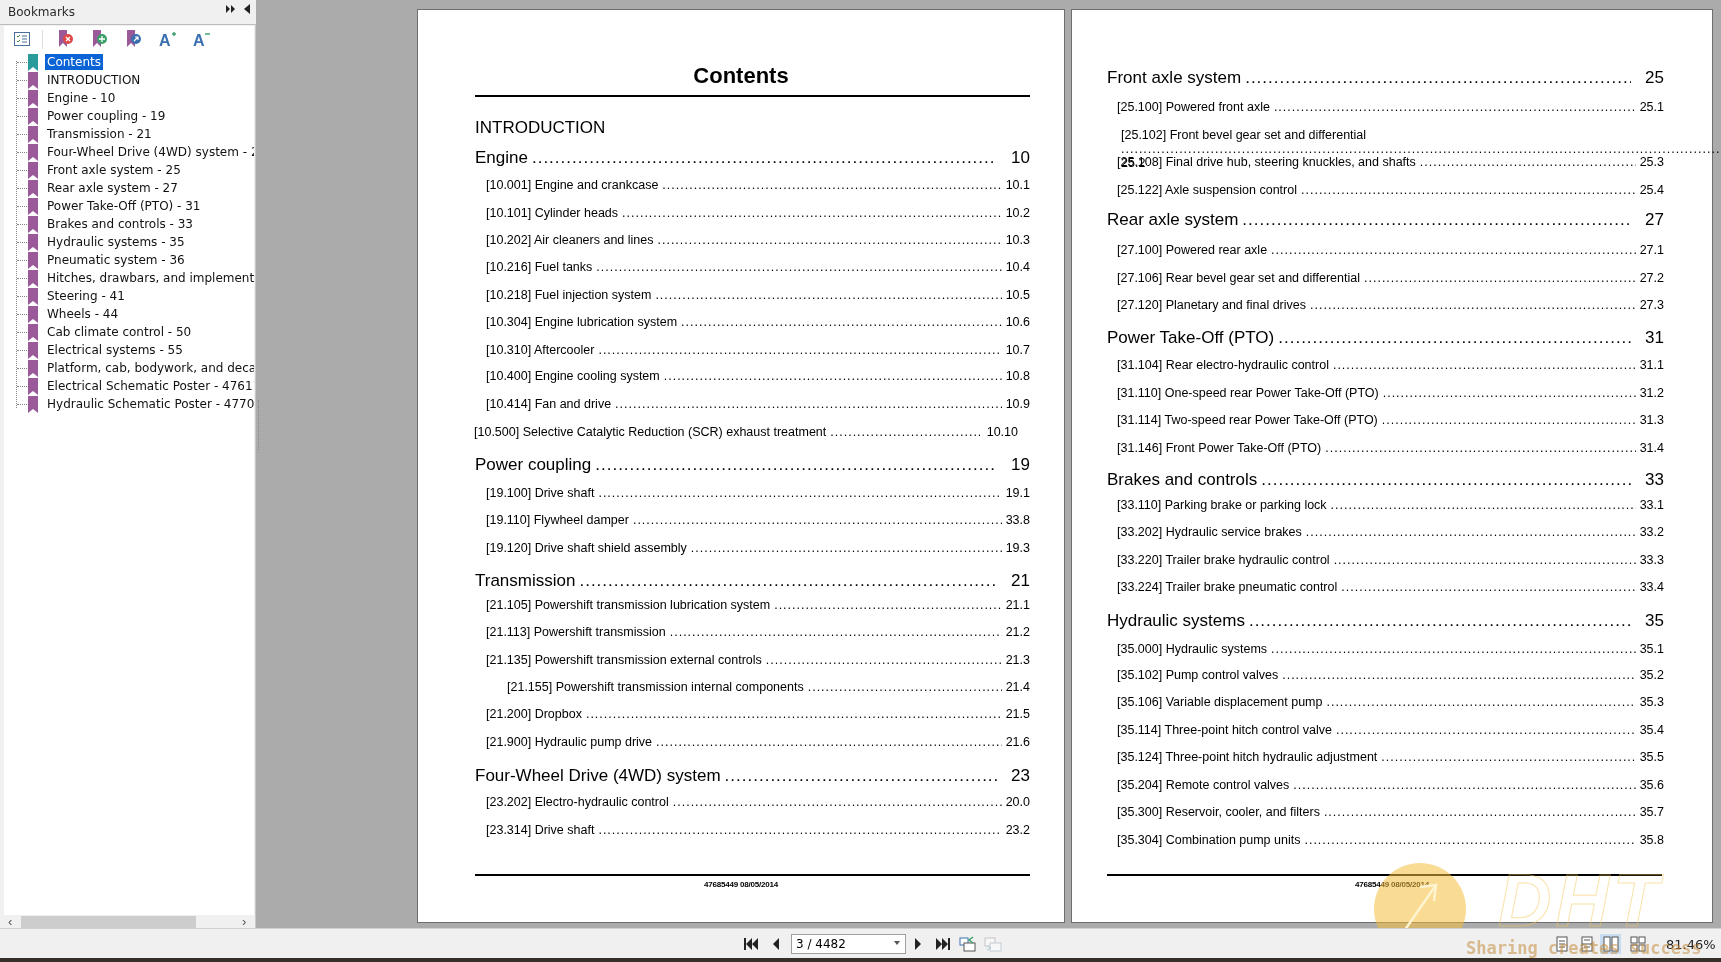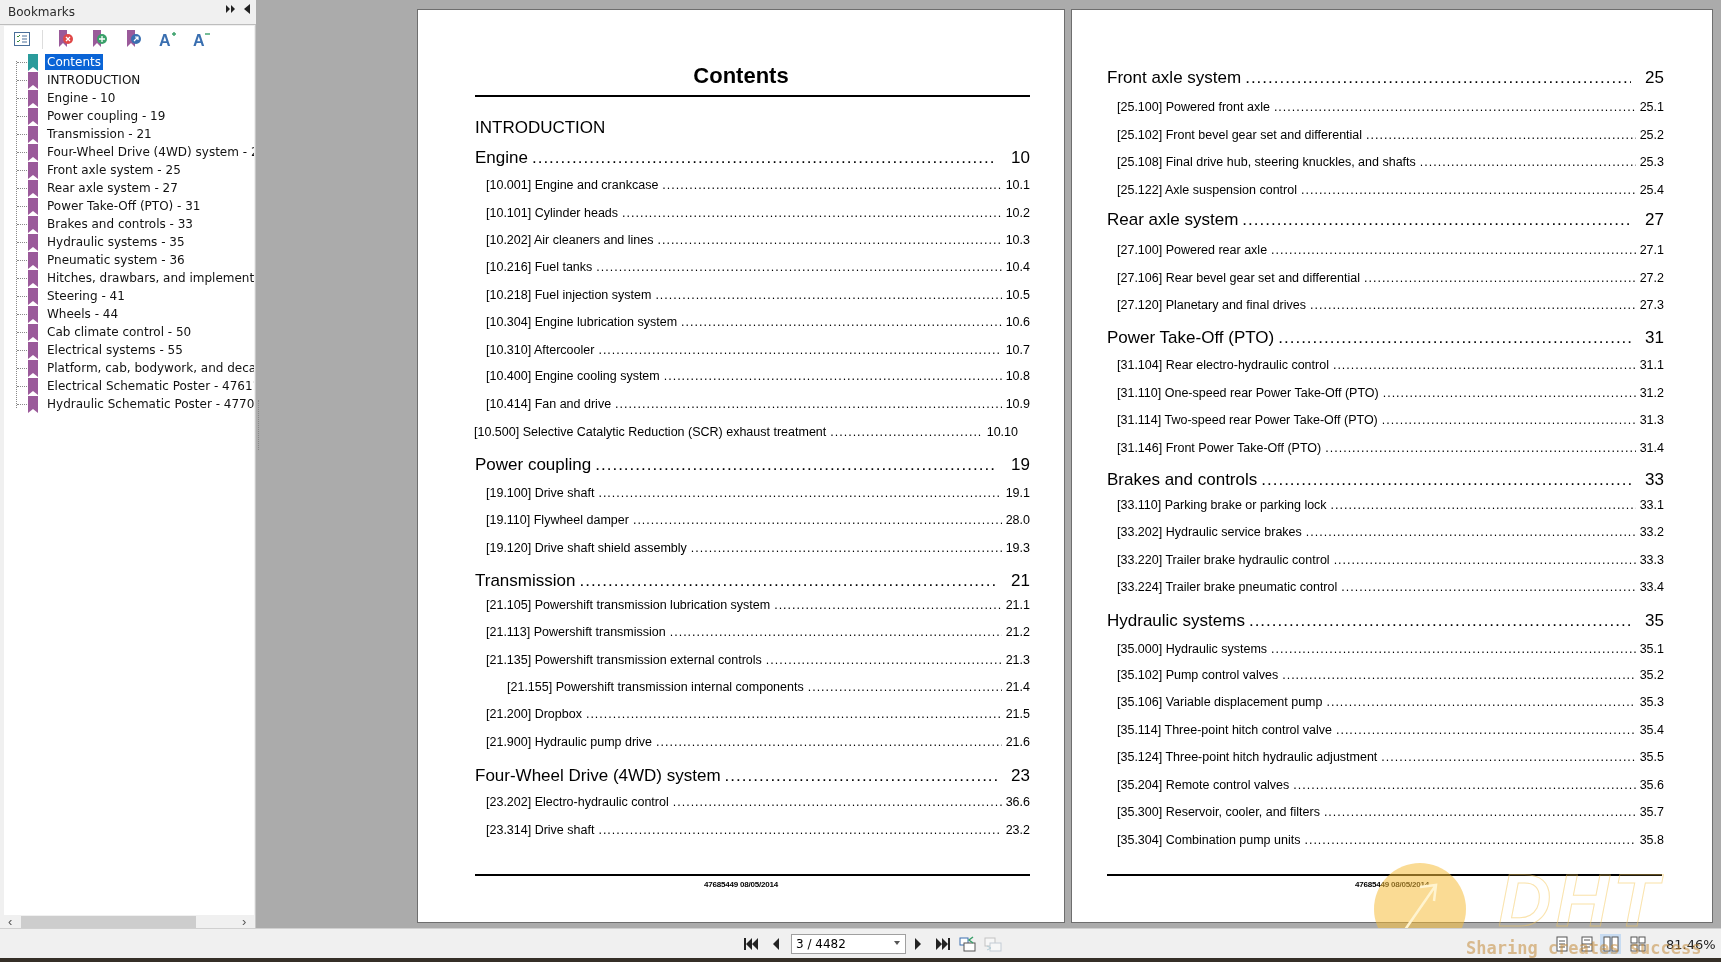--- a/index.html
+++ b/index.html
@@ -347,21 +347,21 @@
           <span class="num">19</span>
         </div>
         <div class="toc toc-row h2" style="left: 68px; width: 544px; top: 476px;">
           <span class="lbl">[19.100] Drive shaft</span>
           <span class="dots"></span>
           <span class="num">19.1</span>
         </div>
         <div class="toc toc-row h2" style="left: 68px; width: 544px; top: 503px;">
           <span class="lbl">[19.110] Flywheel damper</span>
           <span class="dots"></span>
-          <span class="num">28.0</span>
+          <span class="num">33.8</span>
         </div>
         <div class="toc toc-row h2" style="left: 68px; width: 544px; top: 531px;">
           <span class="lbl">[19.120] Drive shaft shield assembly</span>
           <span class="dots"></span>
           <span class="num">19.3</span>
         </div>
         <div class="toc toc-row h1" style="left: 57px; width: 555px; top: 561px;">
           <span class="lbl">Transmission</span>
           <span class="dots"></span>
           <span class="num">21</span>
@@ -397,21 +397,21 @@
           <span class="num">21.6</span>
         </div>
         <div class="toc toc-row h1" style="left: 57px; width: 555px; top: 756px;">
           <span class="lbl">Four-Wheel Drive (4WD) system</span>
           <span class="dots"></span>
           <span class="num">23</span>
         </div>
         <div class="toc toc-row h2" style="left: 68px; width: 544px; top: 785px;">
           <span class="lbl">[23.202] Electro-hydraulic control</span>
           <span class="dots"></span>
-          <span class="num">36.6</span>
+          <span class="num">20.0</span>
         </div>
         <div class="toc toc-row h2" style="left: 68px; width: 544px; top: 813px;">
           <span class="lbl">[23.314] Drive shaft</span>
           <span class="dots"></span>
           <span class="num">23.2</span>
         </div>
       </div>
     <div class="footer-rule" style="left:57px; width:555px; top:864px;"></div>
     <div class="toc footer-txt" style="left:0; width:646px; text-align:center; top:870px;">47685449 08/05/2014</div>
   </div>
@@ -421,21 +421,21 @@
         <div class="toc toc-row h1" style="left: 35px; width: 557px; top: 58px;">
           <span class="lbl">Front axle system</span>
           <span class="dots"></span>
           <span class="num">25</span>
         </div>
         <div class="toc toc-row h2" style="left: 45px; width: 547px; top: 90px;">
           <span class="lbl">[25.100] Powered front axle</span>
           <span class="dots"></span>
           <span class="num">25.1</span>
         </div>
-        <div class="toc toc-row h2" style="left: 45px; width: 547px; top: 118px;">
+        <div class="toc toc-row h2" style="left: 45px; width: 547px; top: 118px; flex-direction: column;">
           <span class="lbl">[25.102] Front bevel gear set and differential</span>
           <span class="dots"></span>
           <span class="num">25.2</span>
         </div>
         <div class="toc toc-row h2" style="left: 45px; width: 547px; top: 145px;">
           <span class="lbl">[25.108] Final drive hub, steering knuckles, and shafts</span>
           <span class="dots"></span>
           <span class="num">25.3</span>
         </div>
         <div class="toc toc-row h2" style="left: 45px; width: 547px; top: 173px;">

